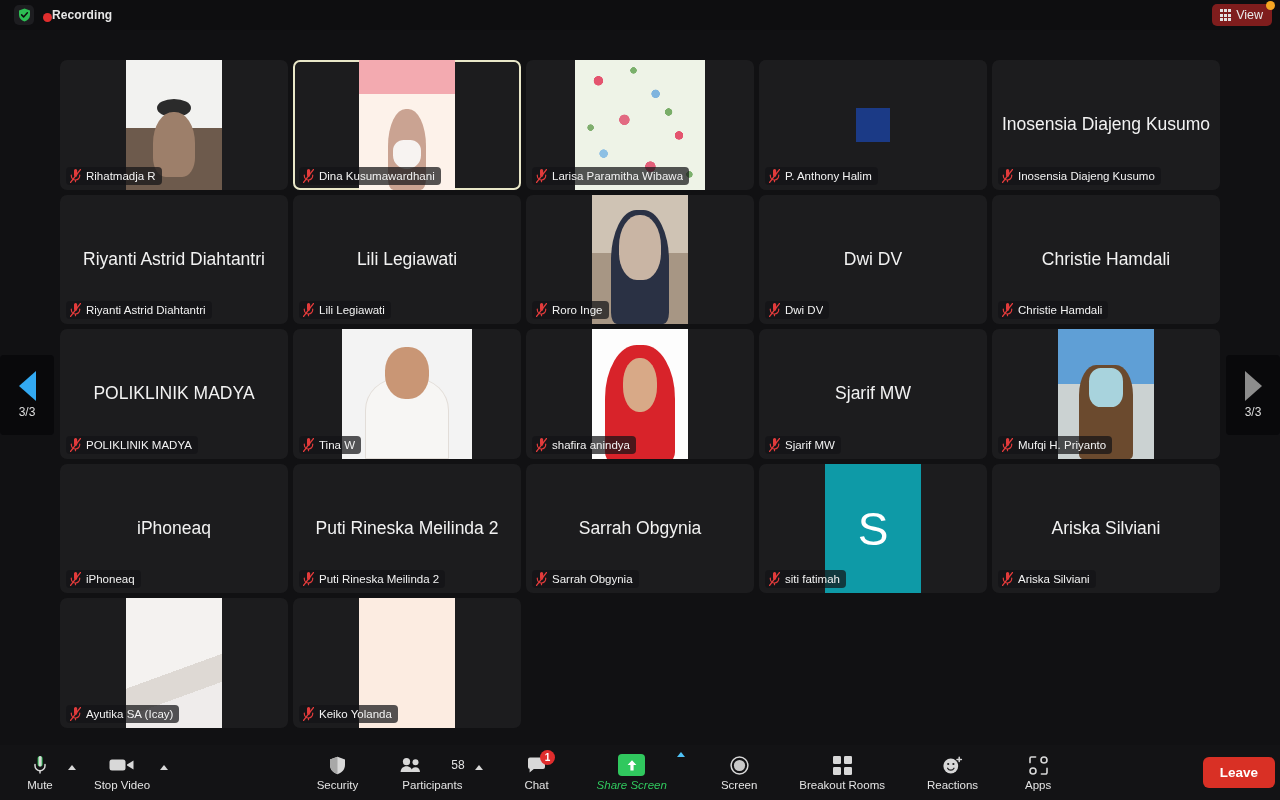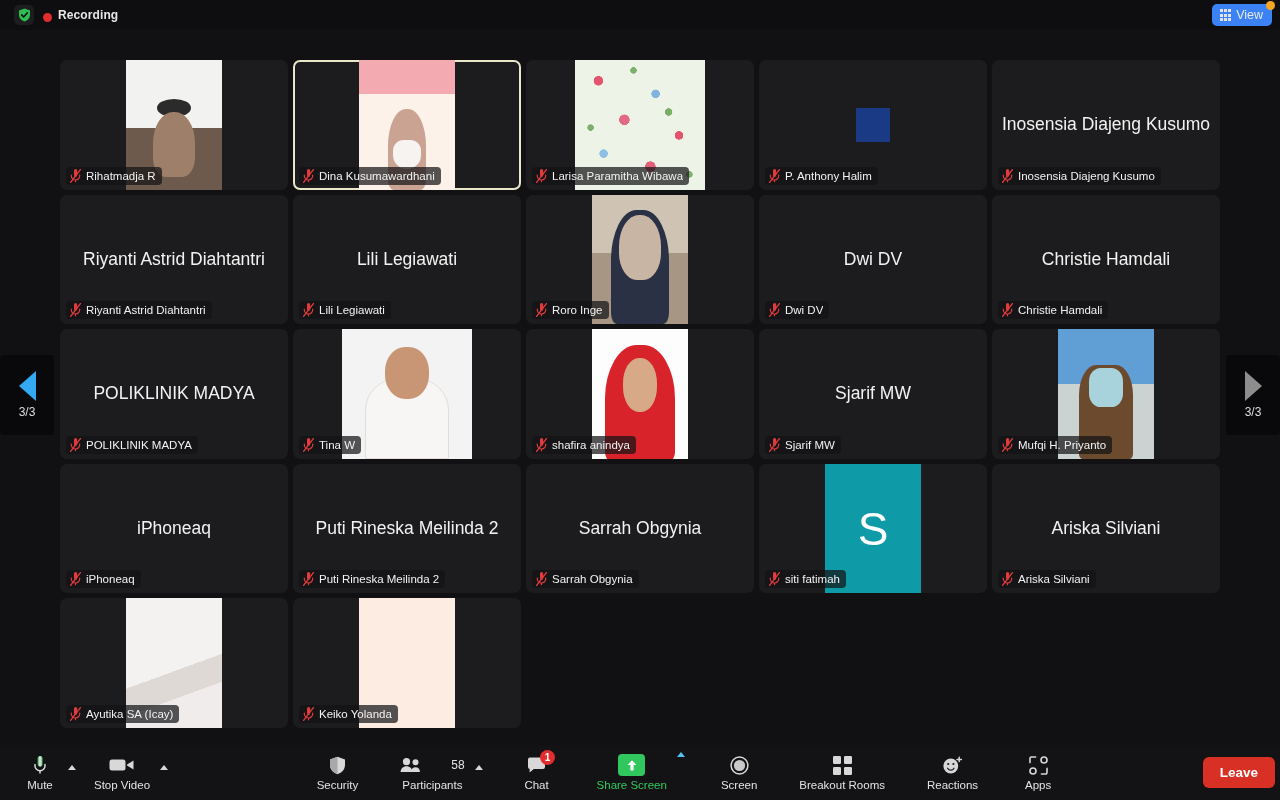--- a/index.html
+++ b/index.html
@@ -19,26 +19,26 @@
     display: flex; align-items: center; justify-content: space-between;
     padding: 0 8px;
     z-index: 30;
   }
   .topbar-left { display: flex; align-items: center; gap: 9px; padding-left: 6px; }
   .shield-badge {
     width: 20px; height: 20px; border-radius: 5px; background: #1d1d20;
     display: flex; align-items: center; justify-content: center;
   }
   .shield-badge svg { display: block; }
-  .rec-wrap { display: flex; align-items: flex-end; gap: 6px; }
+  .rec-wrap { display: flex; align-items: flex-end; }
   .rec-dot { width: 9px; height: 9px; border-radius: 50%; background: #e02d2d; }
   .rec-text { color: #e6e6e6; font-size: 12px; font-weight: 600; letter-spacing: .1px; }
   .view-btn {
     position: relative; display: flex; align-items: center; gap: 5px;
-    background: #3b82f6; border-radius: 5px; padding: 4px 9px 4px 8px;
+    background: #7f1d1d; border-radius: 5px; padding: 4px 9px 4px 8px;
     cursor: pointer;
   }
   .view-label { color: #e9e9e9; font-size: 12.5px; }
   .grid-ico { display: grid; grid-template-columns: repeat(3, 3px); grid-template-rows: repeat(3, 3px); gap: 1.3px; }
   .grid-ico i { background: #e2e2e2; display: block; width: 3px; height: 3px; }
   .view-dot {
     position: absolute; top: -3px; right: -3px;
     width: 9px; height: 9px; border-radius: 50%; background: #f5a623;
   }
 
@@ -657,21 +657,21 @@
       <div class="tb-item">
         <span class="ico">
           <svg width="19" height="17" viewBox="0 0 19 17">
               <path d="M1 2.6 a2 2 0 0 1 2-2 h13 a2 2 0 0 1 2 2 v7.4 a2 2 0 0 1-2 2 H6.8 L2.6 15.6 V12 H3 a2 2 0 0 1-2-2 Z" fill="#d8d8d8"></path>
             </svg>
           <span class="badge">1</span>
         </span>
         <span class="lbl">Chat</span>
       </div>
 
-      <div style="display:flex;align-items:flex-start;">
+      <div style="display:flex;align-items:flex-start;font-style:italic;">
         <div class="tb-item green">
           <span class="ico">
             <span class="share-box">
               <svg width="12" height="13" viewBox="0 0 12 13">
                   <path d="M6 1.2 L10.4 6 H7.6 v5.4 H4.4 V6 H1.6 Z" fill="#ffffff"></path>
                 </svg>
             </span>
           </span>
           <span class="lbl">Share Screen</span>
         </div>

